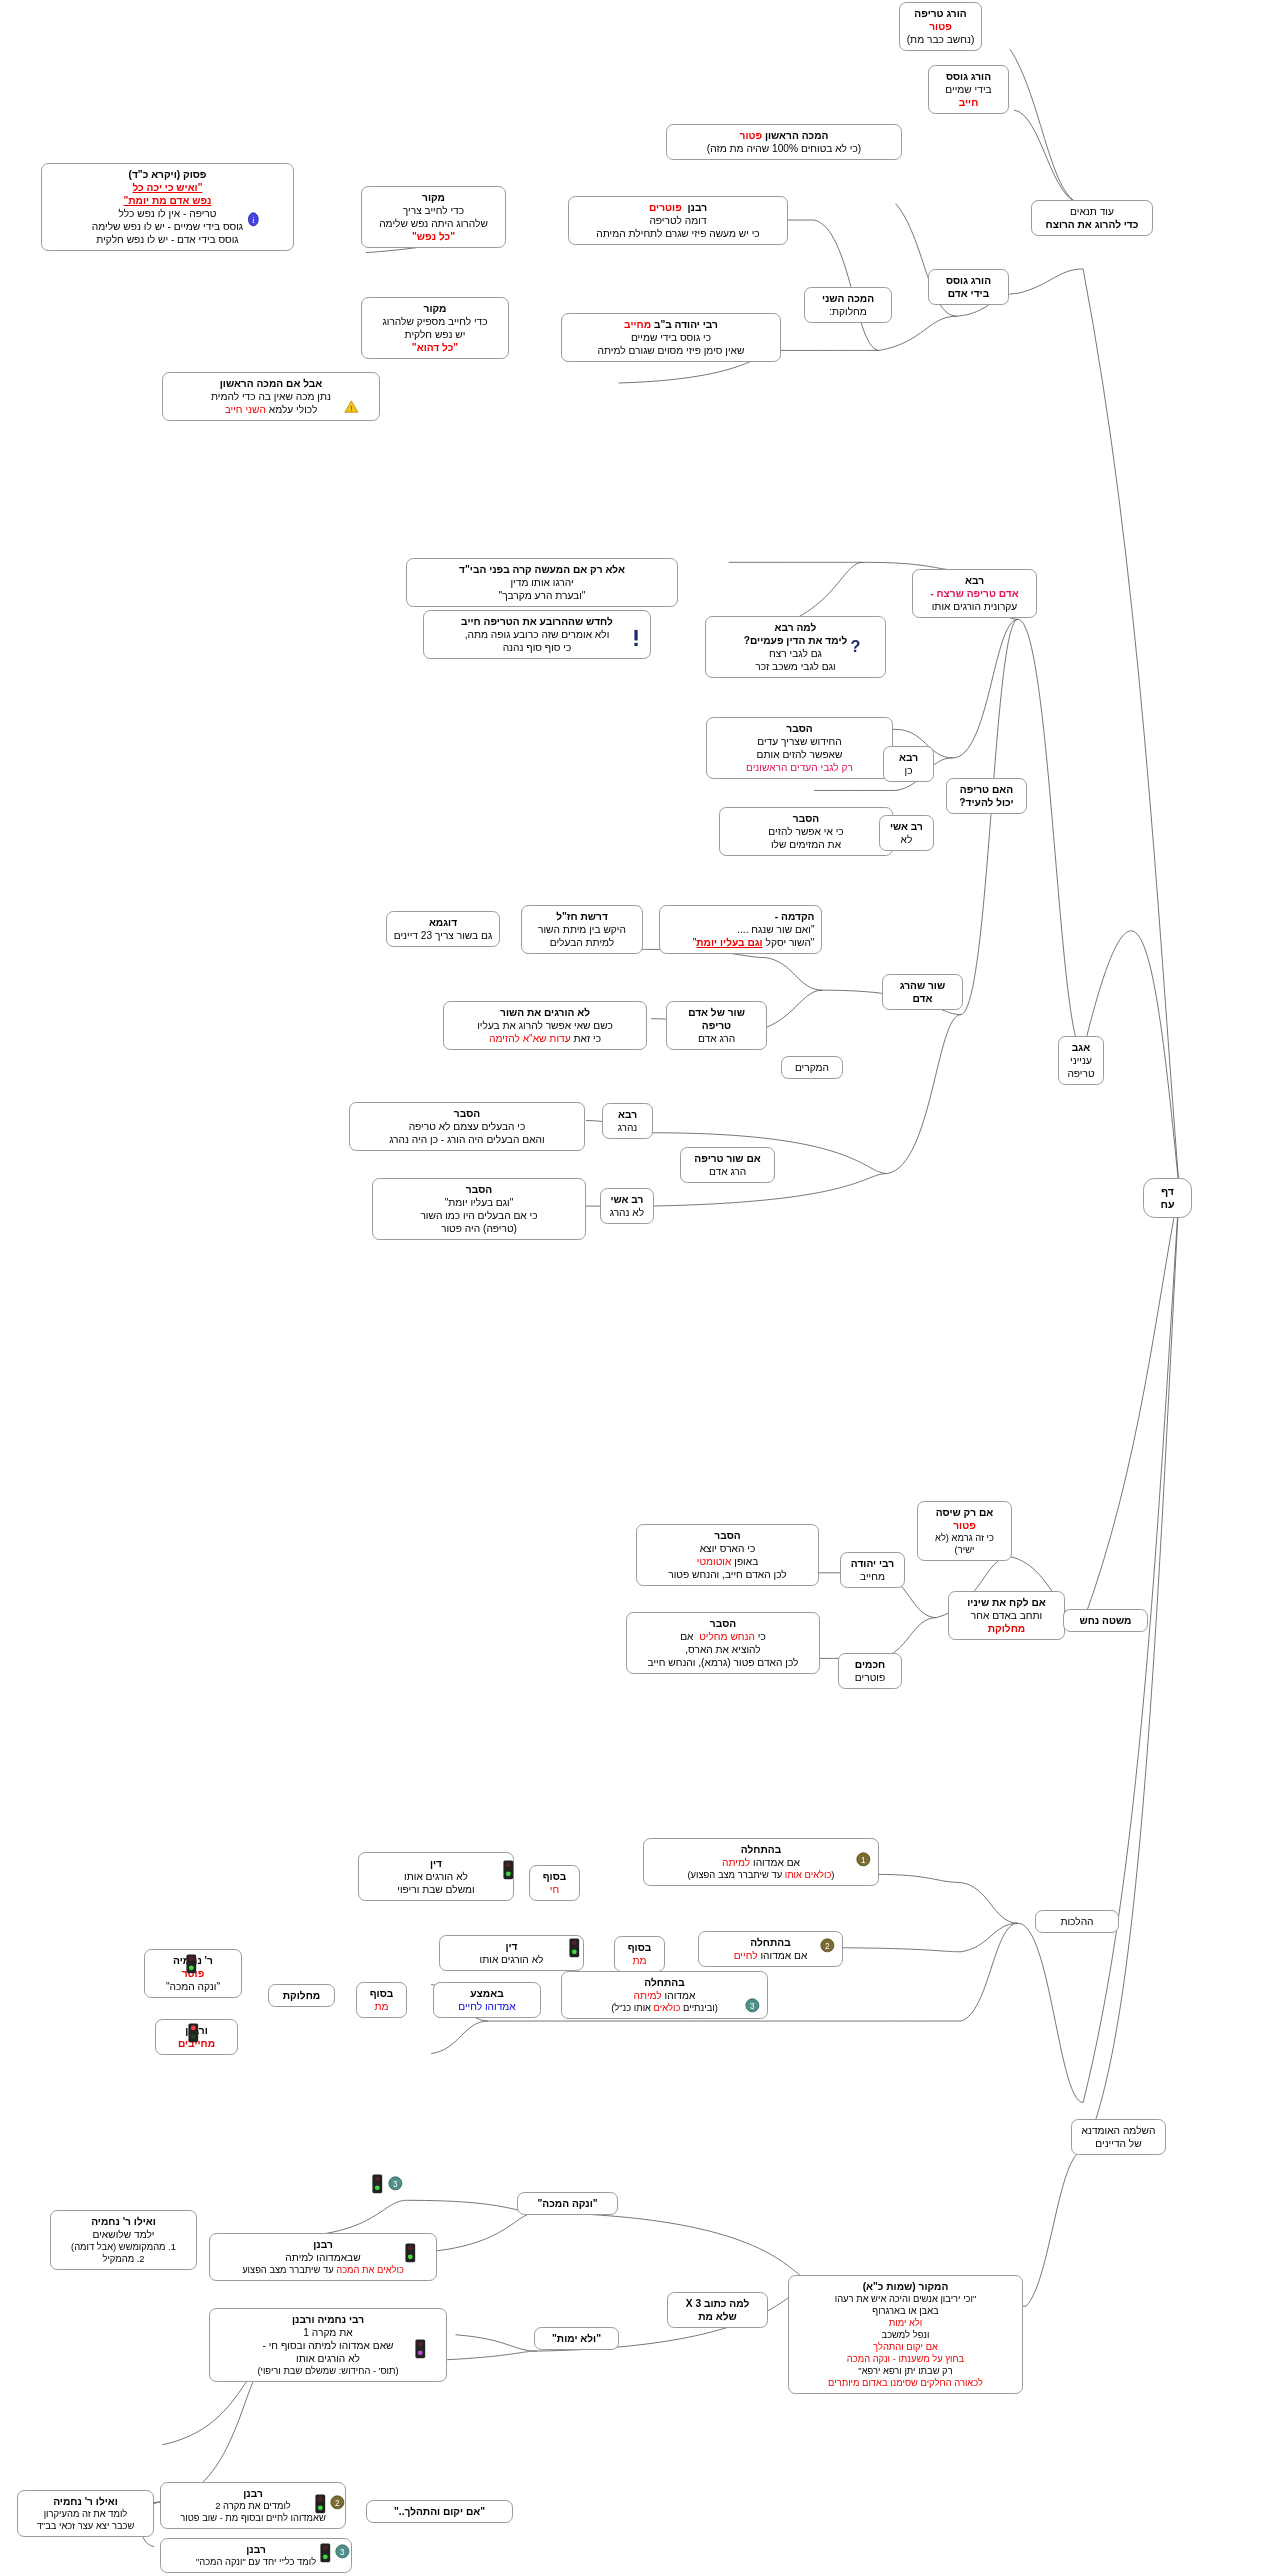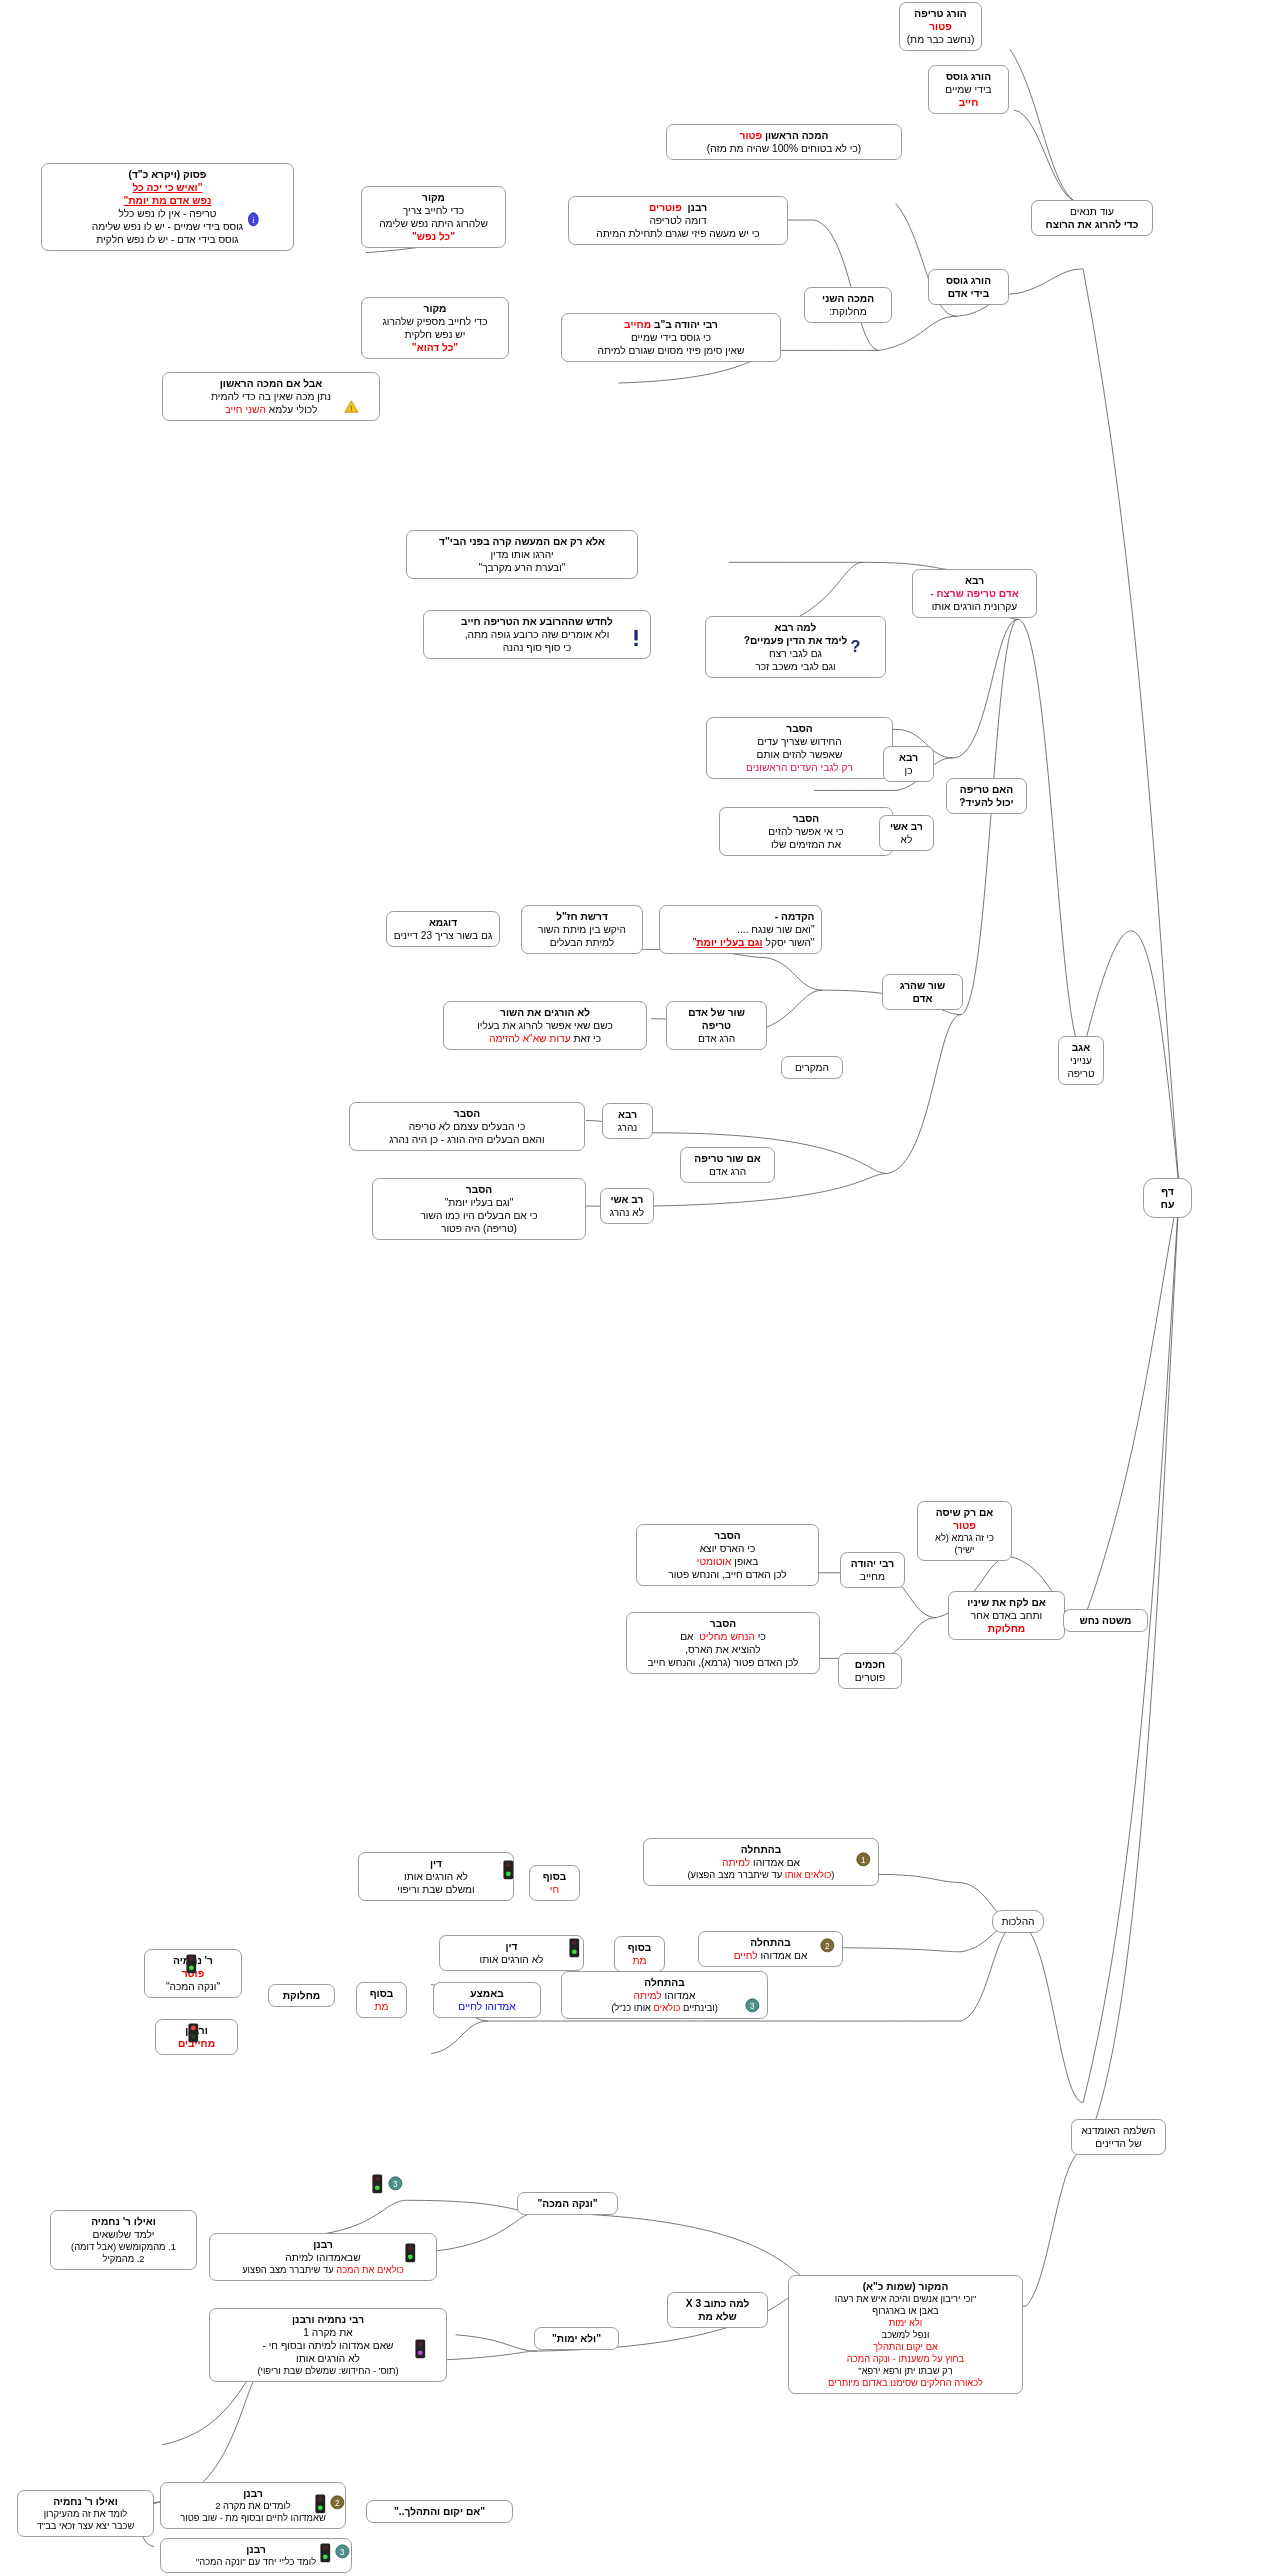--- a/index.html
+++ b/index.html
@@ -209,21 +209,21 @@
 <div class="node" style="left:929px;top:269px;width:81px;">
   <span class="t b">הורג גוסס</span>
   <span class="t b">בידי אדם</span>
 </div>
 
 <div class="node" style="left:1032px;top:200px;width:122px;">
   <span class="t">עוד תנאים</span>
   <span class="t b">כדי להרוג את הרוצח</span>
 </div>
 
-<div class="node" style="left:407px;top:530px;width:232px;">
+<div class="node" style="left:407px;top:558px;width:272px;">
   <span class="t b">אלא רק אם המעשה קרה בפני הבי"ד</span>
   <span class="t">יהרגו אותו מדין</span>
   <span class="t">"ובערת הרע מקרבך"</span>
 </div>
 
 <div class="node" style="left:424px;top:610px;width:228px;">
   <span class="t b">לחדש שההרובע את הטריפה חייב</span>
   <span class="t">ולא אומרים שזה כרובע גופה מתה,</span>
   <span class="t">כי סוף סוף נהנה</span>
 </div>
@@ -492,21 +492,21 @@
   <span class="t"><span>אמדוהו </span><span class="red">למיתה</span></span>
   <span class="t tiny"><span>(ובינתיים </span><span class="red">כולאים</span><span> אותו כנ"ל)</span></span>
 </div>
 <div class="ic" style="left:746px;top:1998px;">
   <svg width="14.7" height="14.7" viewBox="0 0 18 18">
         <circle cx="9" cy="9" r="8" fill="#4e8f8a" stroke="#2f6562"></circle>
         <text x="9" y="13" font-size="10" fill="#fff" text-anchor="middle" font-family="Liberation Sans,sans-serif">3</text>
       </svg>
 </div>
 
-<div class="node" style="left:993px;top:1910px;width:52px;border-radius:10px;">
+<div class="node" style="left:1036px;top:1910px;width:84px;">
   <span class="t">ההלכות</span>
 </div>
 
 <div class="node" style="left:1072px;top:2119px;width:95px;">
   <span class="t">השלמה האומדנא</span>
   <span class="t">של הדיינים</span>
 </div>
 
 <div class="lightbox" style="left:373px;top:2174px;">
   <svg width="10.6" height="19.6" viewBox="0 0 13 24">

